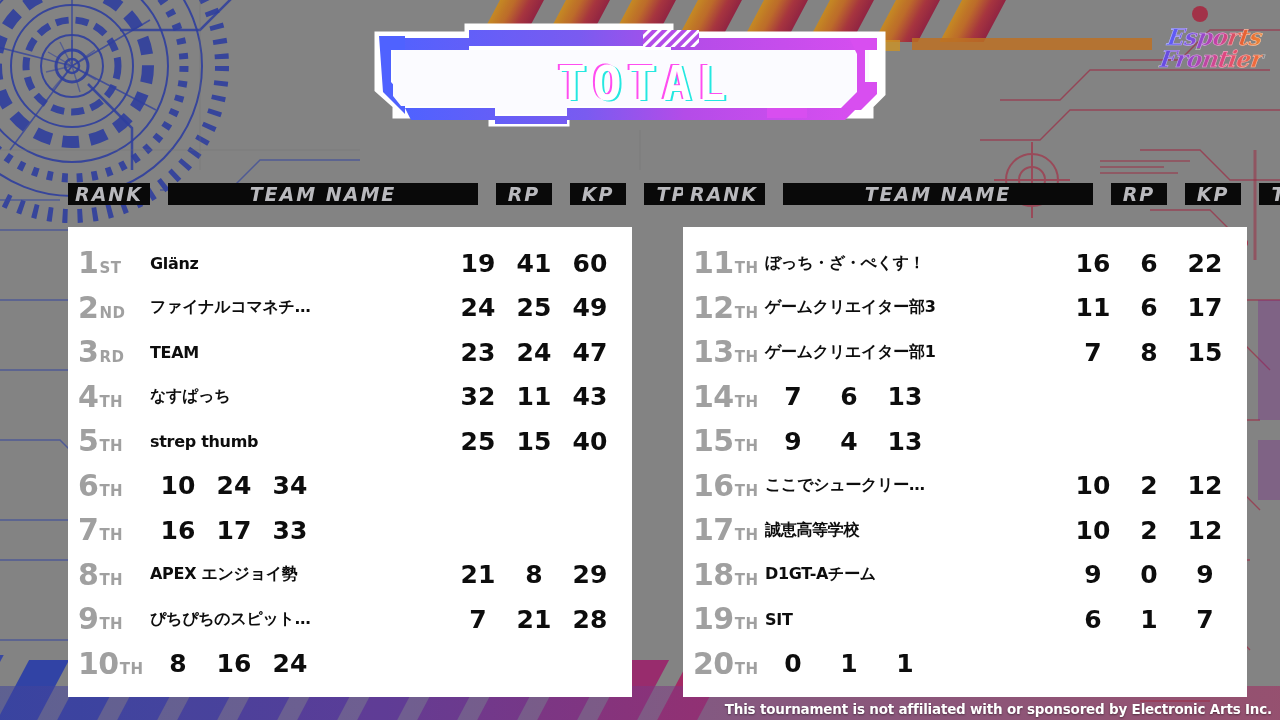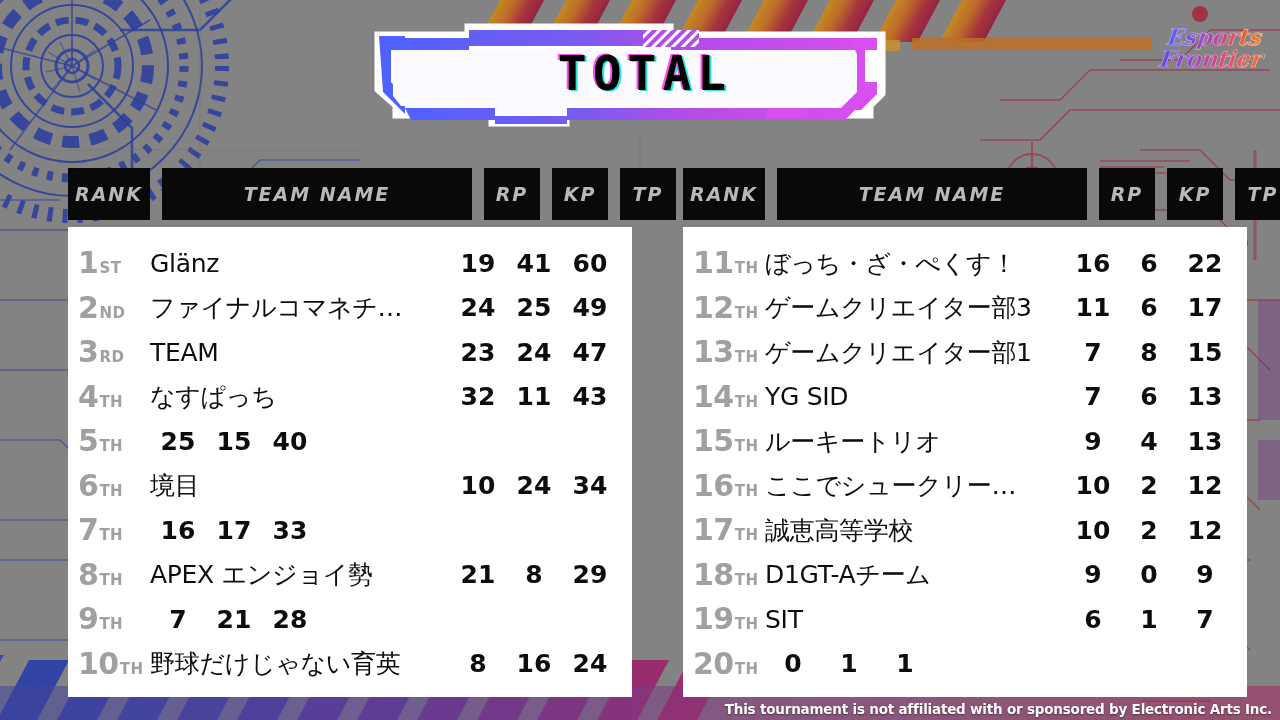--- a/index.html
+++ b/index.html
@@ -13,25 +13,25 @@
   
   #bg { position:absolute; inset:0; overflow:hidden; }
   .bg-svg { position:absolute; inset:0; width:1280px; height:720px; }
 
   
   #banner {
     position:absolute; left:371px; top:20px; width:520px; height:110px;
   }
   #banner svg { position:absolute; inset:0; }
   #banner-text {
-    position:absolute; left:0; top:0; width:520px; height:110px;
+    position:absolute; left:0; top:10px; width:520px; height:110px;
     display:flex; align-items:center; justify-content:center;
     font-family:"DejaVu Sans Mono","Liberation Mono",monospace;
     font-size:48px; font-weight:bold; letter-spacing:6px;
-    color:#000000;
+    color:#ffffff;
     text-shadow:-2px -1px 0 #ff4df0, 2px 1px 0 #24e8e0;
     padding-left:28px; padding-bottom:4px;
   }
 
   
   #logo {
     position:absolute; right:16px; top:26px;
     font-family:"DejaVu Serif","Liberation Serif",serif;
     font-style:italic; font-weight:bold;
     font-size:23px; line-height:0.97;
@@ -50,21 +50,21 @@
     -webkit-background-clip:text; background-clip:text; color:transparent;
     -webkit-text-stroke:0.6px rgba(255,255,255,0.5);
     display:block;
   }
 
   
   .board { position:absolute; top:168px; }
   .board.left  { left:68px; }
   .board.right { left:683px; }
 
-  .hdr { display:flex; height:52px; gap:12px; }
+  .hdr { display:flex; height:52px; gap:18px;align-items:center; }
   .hdr > div {
     background:#090909;
     display:flex; align-items:center; justify-content:center;
     color:#b9b9bd;
     font-family:"DejaVu Sans","Liberation Sans",sans-serif;
     font-weight:bold; font-size:19px; letter-spacing:2px;
     font-style:italic;
     transform:skewX(0deg);
   }
   .h-rank { width:82px; }
@@ -86,21 +86,21 @@
     width:72px; flex:0 0 72px;
     color:#a0a0a0;
     font-weight:bold;
     display:flex; align-items:baseline;
     letter-spacing:-0.5px;
   }
   .rank .num { font-size:30px; line-height:1; }
   .rank .ord { font-size:15px; line-height:1; letter-spacing:0.5px; margin-left:1px; }
   .team {
     flex:0 0 300px; width:300px;
-    font-size:25px; font-weight:normal; color:#0d0d0d;
+    font-size:16px; font-weight:bold; color:#0d0d0d;
     white-space:nowrap; overflow:visible;
     letter-spacing:-0.3px;
   }
   .stat {
     flex:0 0 56px; width:56px;
     text-align:center;
     font-size:25px; font-weight:bold; color:#0d0d0d;
   }
 
   
@@ -363,30 +363,30 @@
         <div class="team">なすぱっち</div>
         <div class="stat">32</div>
         <div class="stat">11</div>
         <div class="stat">43</div>
       </div>
       <div class="row">
         <div class="rank">
           <span class="num">5</span>
           <span class="ord">TH</span>
         </div>
+        <div class="team">strep thumb</div>
         <div class="stat">25</div>
         <div class="stat">15</div>
         <div class="stat">40</div>
       </div>
       <div class="row">
         <div class="rank">
           <span class="num">6</span>
           <span class="ord">TH</span>
         </div>
-        <div class="team">境目</div>
         <div class="stat">10</div>
         <div class="stat">24</div>
         <div class="stat">34</div>
       </div>
       <div class="row">
         <div class="rank">
           <span class="num">7</span>
           <span class="ord">TH</span>
         </div>
         <div class="stat">16</div>
@@ -401,30 +401,30 @@
         <div class="team">APEX エンジョイ勢</div>
         <div class="stat">21</div>
         <div class="stat">8</div>
         <div class="stat">29</div>
       </div>
       <div class="row">
         <div class="rank">
           <span class="num">9</span>
           <span class="ord">TH</span>
         </div>
+        <div class="team">ぴちぴちのスピット…</div>
         <div class="stat">7</div>
         <div class="stat">21</div>
         <div class="stat">28</div>
       </div>
       <div class="row">
         <div class="rank">
           <span class="num">10</span>
           <span class="ord">TH</span>
         </div>
-        <div class="team">野球だけじゃない育英</div>
         <div class="stat">8</div>
         <div class="stat">16</div>
         <div class="stat">24</div>
       </div>
     </div>
 </div>
 
 <div class="board right">
   <div class="hdr">
     <div class="h-rank">RANK</div>
@@ -462,31 +462,29 @@
         <div class="team">ゲームクリエイター部1</div>
         <div class="stat">7</div>
         <div class="stat">8</div>
         <div class="stat">15</div>
       </div>
       <div class="row">
         <div class="rank">
           <span class="num">14</span>
           <span class="ord">TH</span>
         </div>
-        <div class="team">YG SID</div>
         <div class="stat">7</div>
         <div class="stat">6</div>
         <div class="stat">13</div>
       </div>
       <div class="row">
         <div class="rank">
           <span class="num">15</span>
           <span class="ord">TH</span>
         </div>
-        <div class="team">ルーキートリオ</div>
         <div class="stat">9</div>
         <div class="stat">4</div>
         <div class="stat">13</div>
       </div>
       <div class="row">
         <div class="rank">
           <span class="num">16</span>
           <span class="ord">TH</span>
         </div>
         <div class="team">ここでシュークリー…</div>

